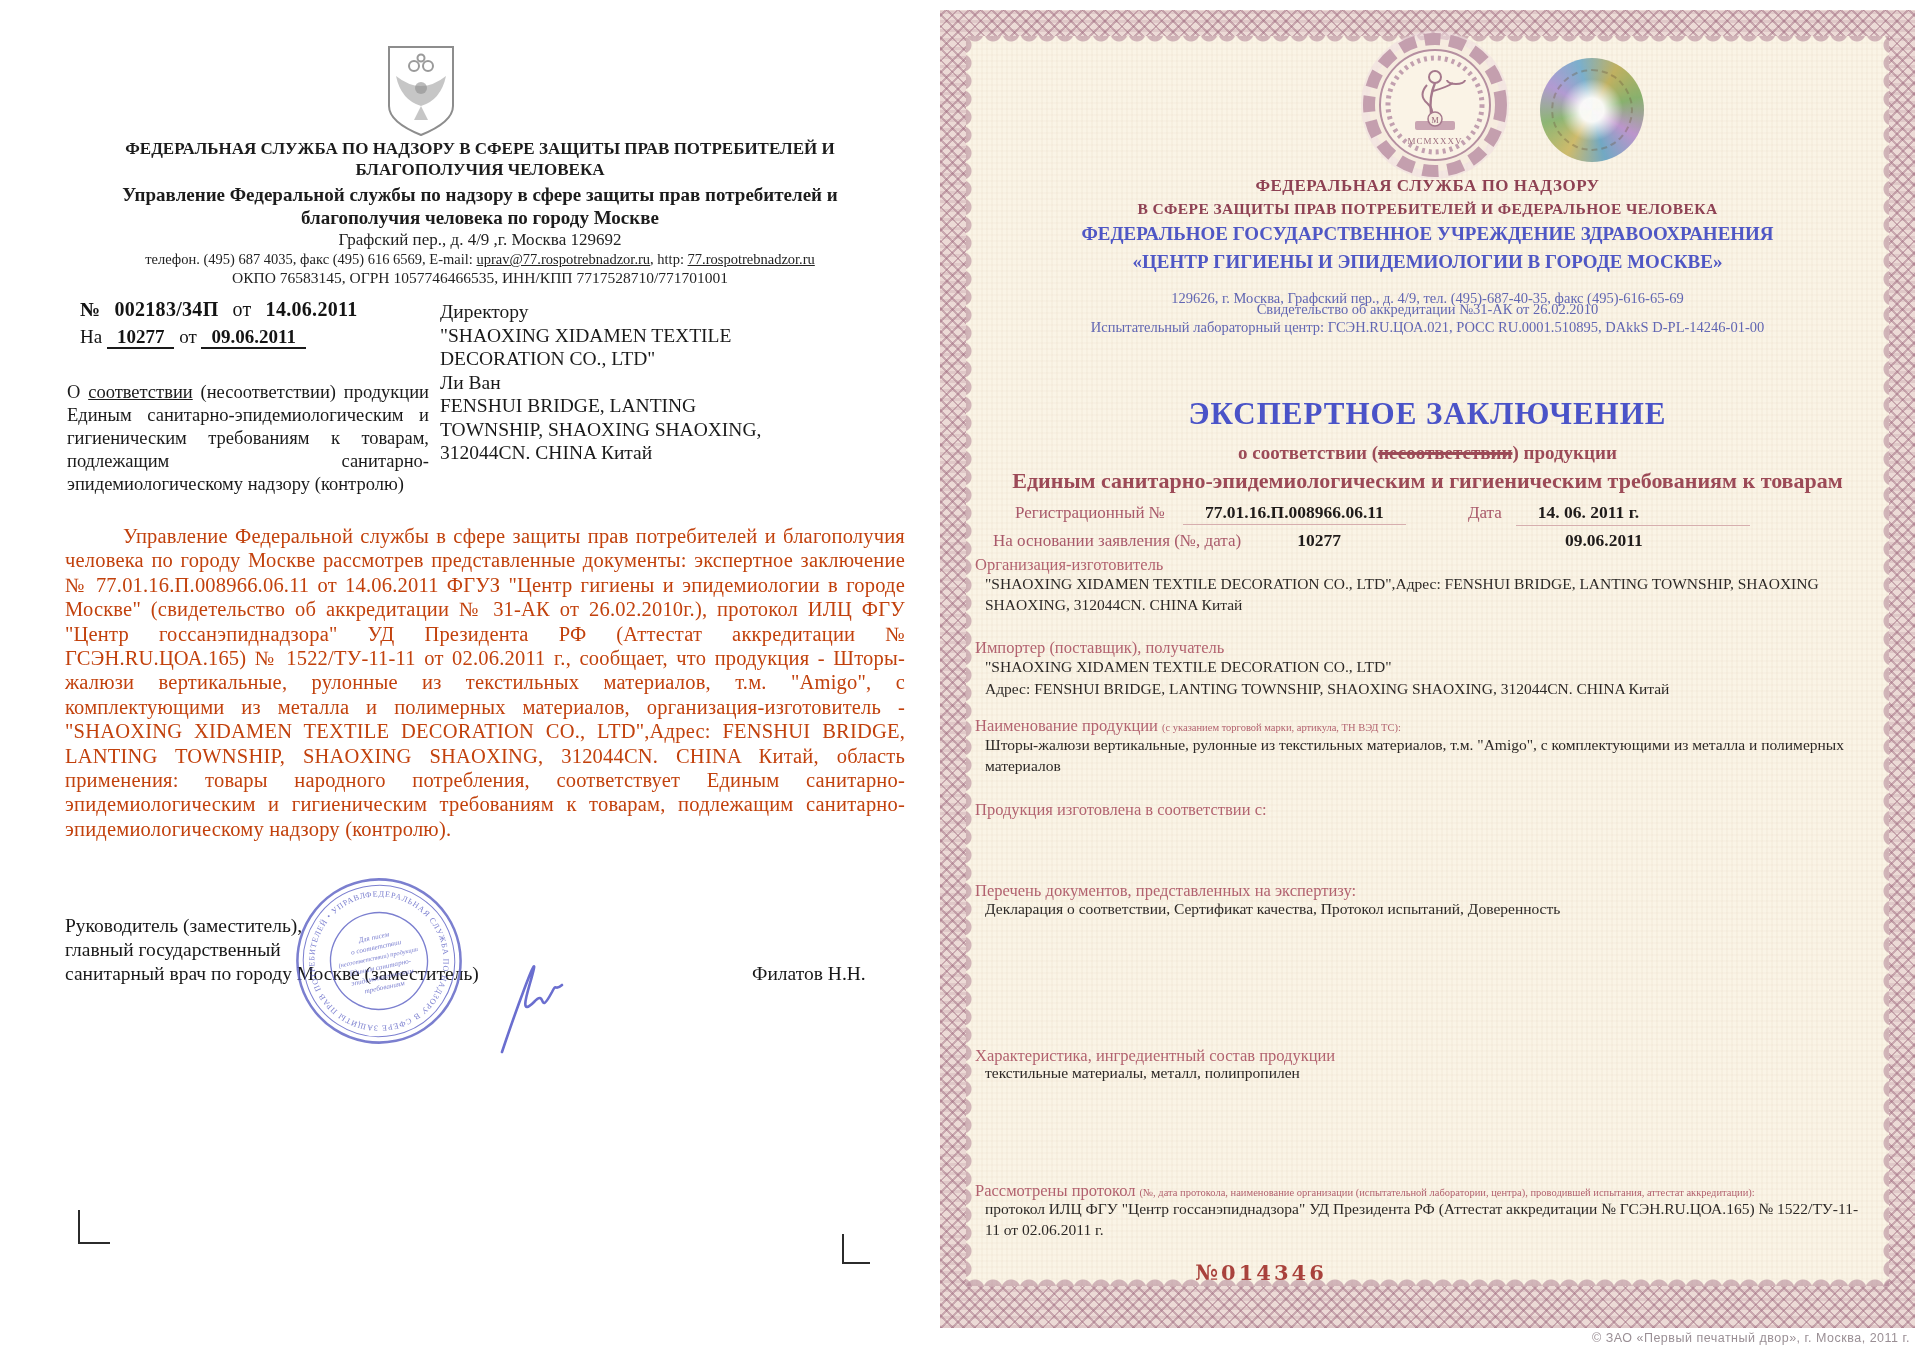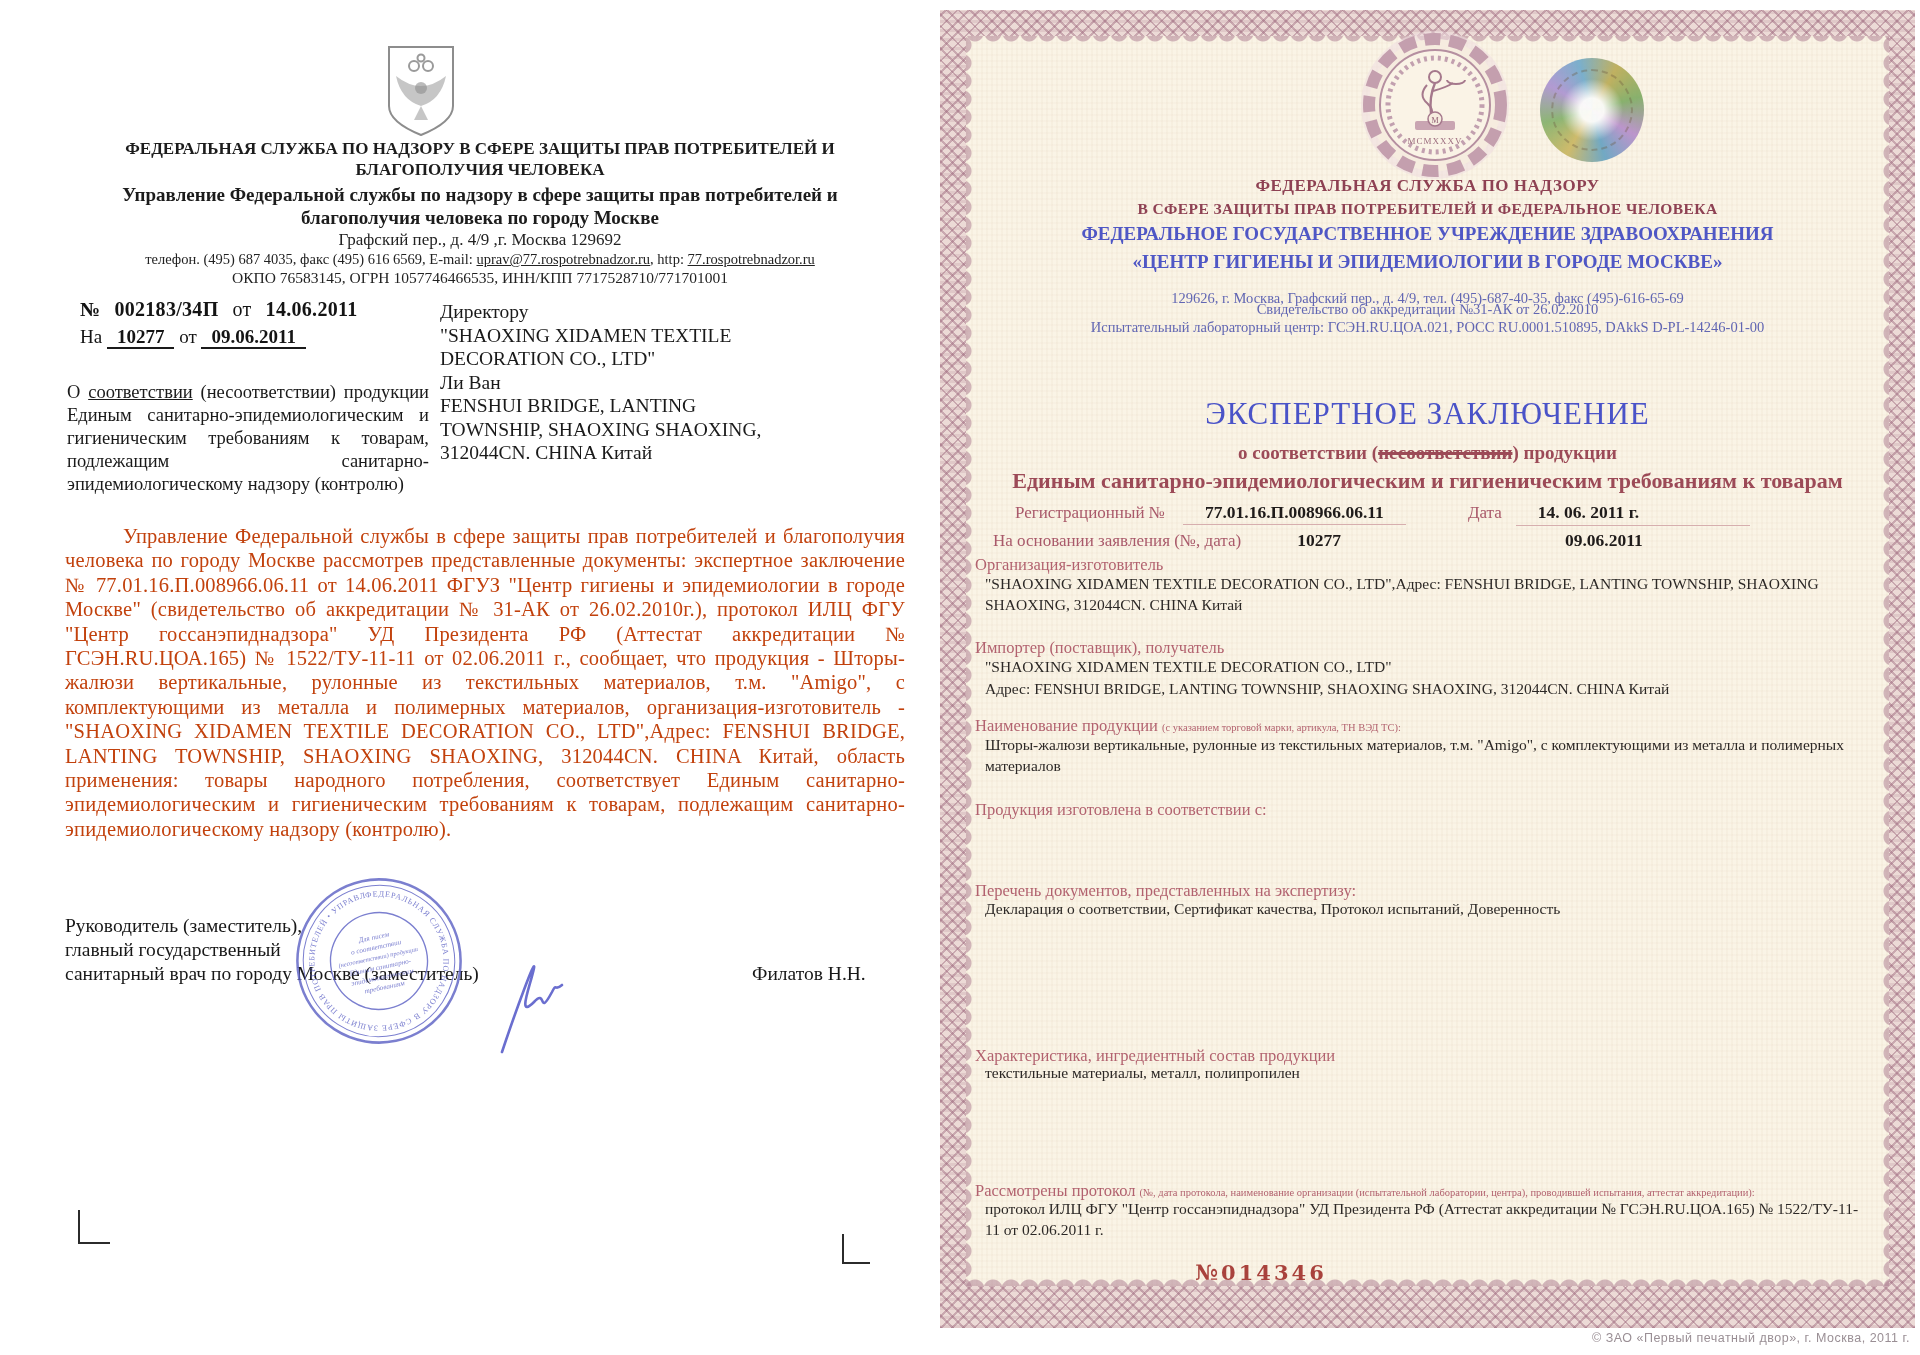--- a/index.html
+++ b/index.html
@@ -39,21 +39,21 @@
   .sc-t{left:26px;right:26px;top:26px;height:10px;background-image:radial-gradient(circle at 9px -3px, rgba(168,118,140,.5) 0 8px, transparent 9px);background-size:18px 10px;background-repeat:repeat-x;}
   .sc-b{left:26px;right:26px;bottom:42px;height:12px;background-image:radial-gradient(circle at 9px 15px, rgba(168,118,140,.5) 0 9px, transparent 10px);background-size:18px 12px;background-repeat:repeat-x;}
   .sc-l{top:26px;bottom:42px;left:26px;width:10px;background-image:radial-gradient(circle at -3px 9px, rgba(168,118,140,.5) 0 8px, transparent 9px);background-size:10px 18px;background-repeat:repeat-y;}
   .sc-r{top:26px;bottom:42px;right:26px;width:10px;background-image:radial-gradient(circle at 13px 9px, rgba(168,118,140,.5) 0 8px, transparent 9px);background-size:10px 18px;background-repeat:repeat-y;}
   .c-center{left:30px;right:30px;text-align:center;}
   .c-maroon1{top:166px;font-size:17px;font-weight:bold;color:#8e4153;letter-spacing:.5px;}
   .c-maroon2{top:190px;font-size:15.5px;font-weight:bold;color:#8e4153;letter-spacing:.4px;}
   .c-blue1{top:213px;font-size:19px;font-weight:bold;color:#4f57c5;}
   .c-blue2{top:241px;font-size:19px;font-weight:bold;color:#4f57c5;}
   .c-addr{font-size:14.5px;color:#6166b3;}
-  .c-title{top:386px;font-size:31px;font-weight:normal;color:#4a53c8;letter-spacing:1px;text-align:center;}
+  .c-title{top:386px;font-size:31px;font-weight:bold;color:#4a53c8;letter-spacing:1px;text-align:center;}
   .c-sub1{top:432px;font-size:19px;font-weight:bold;color:#9c4a57;}
   .c-sub1 .struck{text-decoration:line-through;text-decoration-thickness:2.5px;}
   .c-sub2{top:458px;font-size:22px;font-weight:bold;color:#9c4a57;}
   .reg-label{font-size:17px;color:#a9596a;}
   .reg-val{font-size:17.5px;font-weight:bold;color:#1f1b1a;border-bottom:1.5px solid #d6aeae;padding:0 22px 2px 22px;}
   .reg-plain{font-size:17.5px;font-weight:bold;color:#1f1b1a;}
   .sec-h{font-size:16.5px;color:#b2626f;}
   .sec-h .note{font-size:10.5px;color:#b2626f;}
   .sec-v{font-size:15.5px;color:#2c2826;line-height:21px;}
   .serial{font-size:21px;font-weight:bold;color:#a9423c;letter-spacing:3px;font-family:"DejaVu Serif",serif;}

